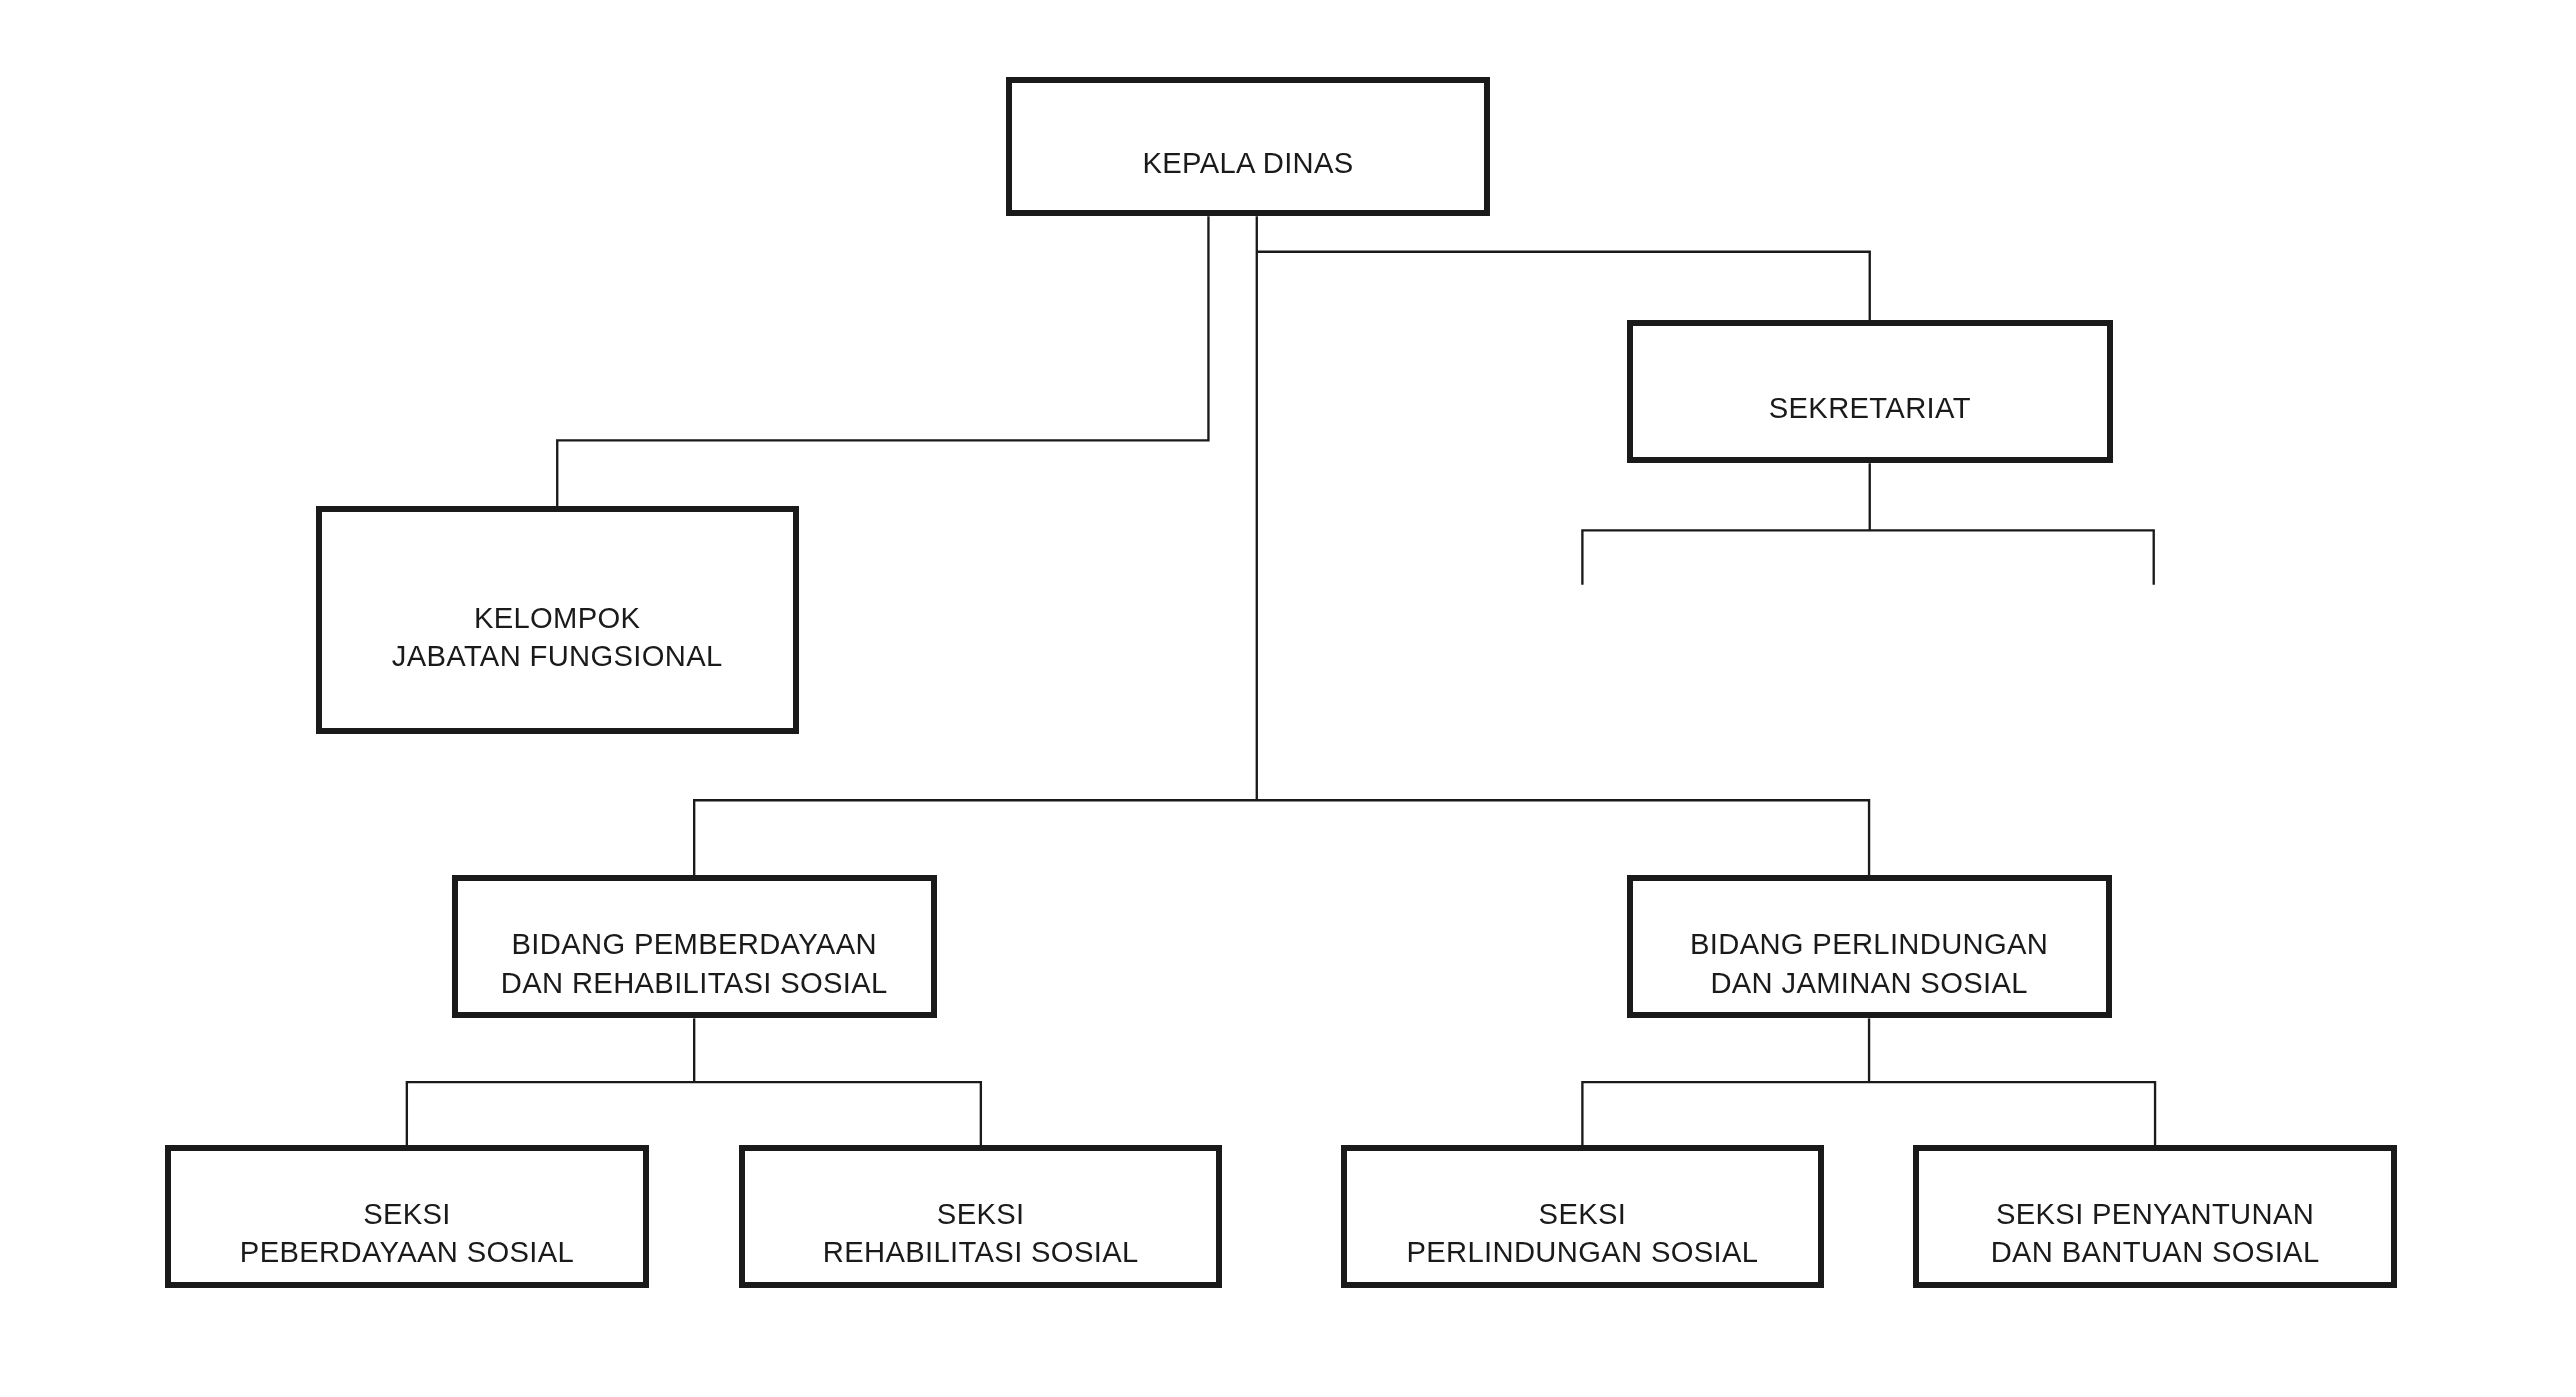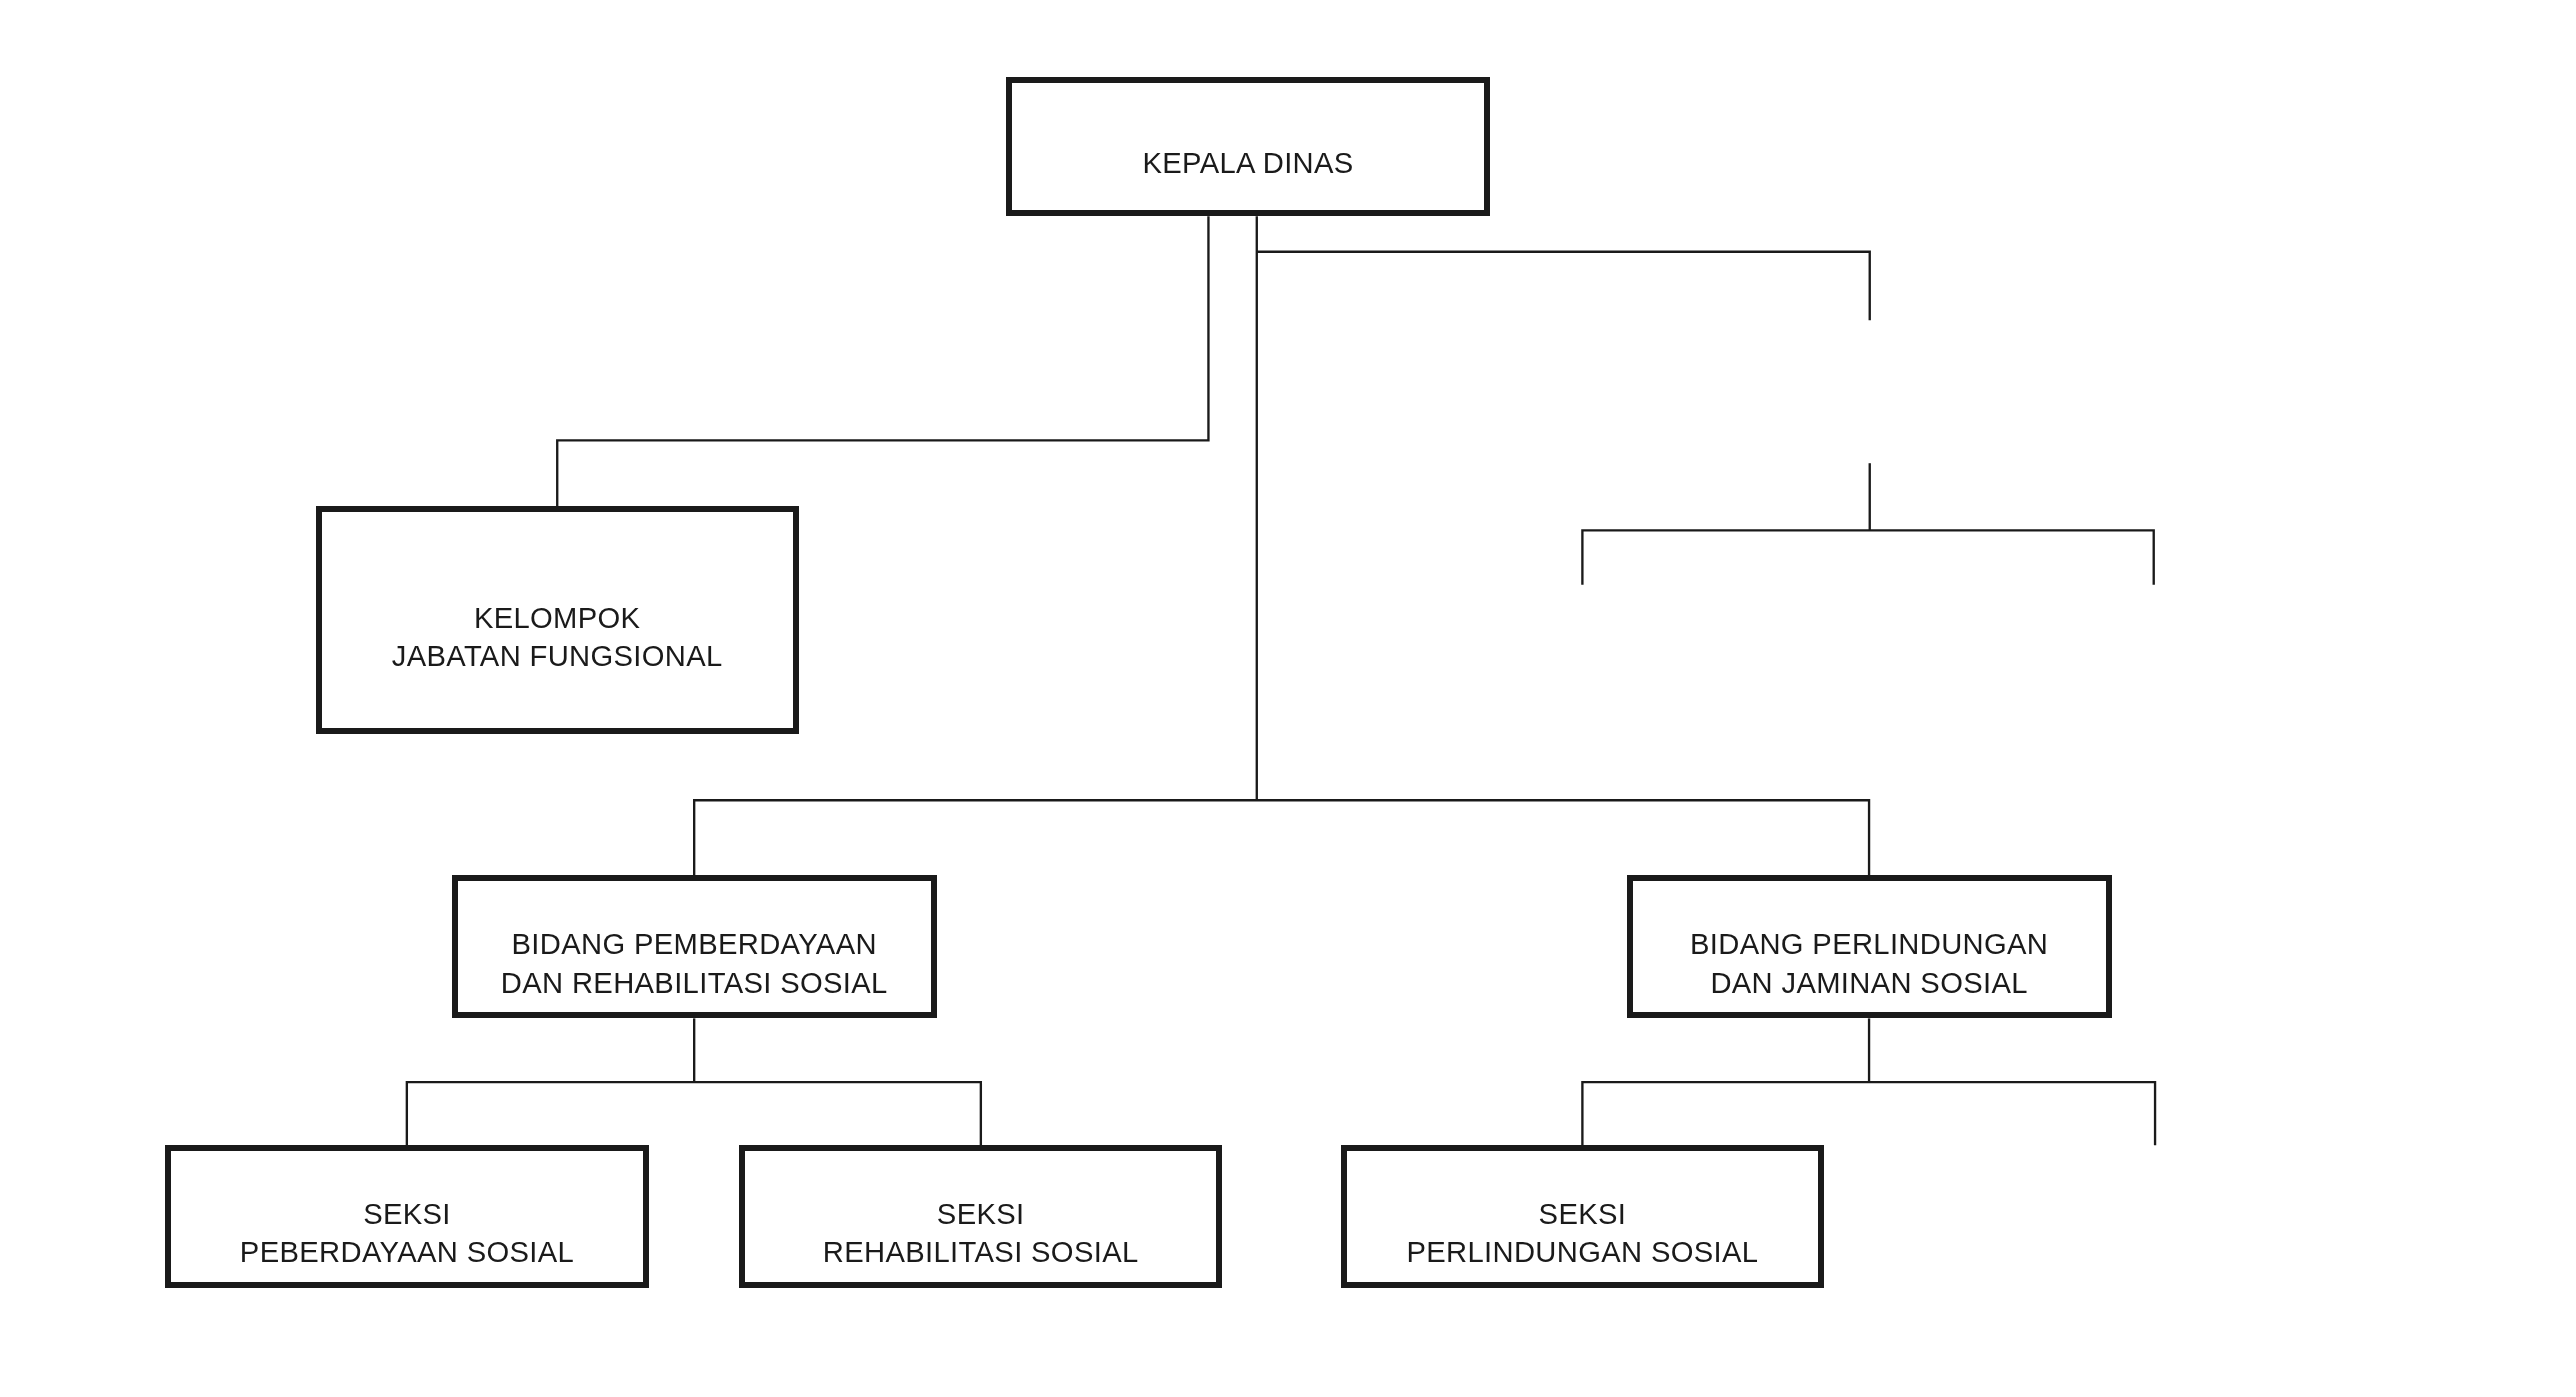--- a/index.html
+++ b/index.html
@@ -64,20 +64,23 @@
 
   <div class="node" style="left:39.04%;top:5.53%;width:18.82%;height:9.95%">
     <span class="lbl">KEPALA DINAS</span>
   </div>
 
   <div class="node" style="left:12.25%;top:36.23%;width:18.76%;height:16.34%">
     <span class="lbl">KELOMPOK
 JABATAN FUNGSIONAL</span>
   </div>
 
+  <div class="node" style="left:63.15%;top:22.92%;width:18.87%;height:10.24%">
+    <span class="lbl">SEKRETARIAT</span>
+  </div>
 
 
 
   <div class="node" style="left:63.15%;top:62.66%;width:18.82%;height:10.24%">
     <span class="lbl">BIDANG PERLINDUNGAN
 DAN JAMINAN SOSIAL</span>
   </div>
 
   <div class="node" style="left:17.54%;top:62.66%;width:18.82%;height:10.24%">
     <span class="lbl">BIDANG PEMBERDAYAAN
@@ -92,15 +95,19 @@
   <div class="node" style="left:28.69%;top:81.98%;width:18.76%;height:10.19%">
     <span class="lbl">SEKSI
 REHABILITASI SOSIAL</span>
   </div>
 
   <div class="node" style="left:52.05%;top:81.98%;width:18.76%;height:10.19%">
     <span class="lbl">SEKSI
 PERLINDUNGAN SOSIAL</span>
   </div>
 
+  <div class="node" style="left:74.25%;top:81.98%;width:18.82%;height:10.19%">
+    <span class="lbl">SEKSI PENYANTUNAN
+DAN BANTUAN SOSIAL</span>
+  </div>
 
 </div>
 
 
 </body></html>

